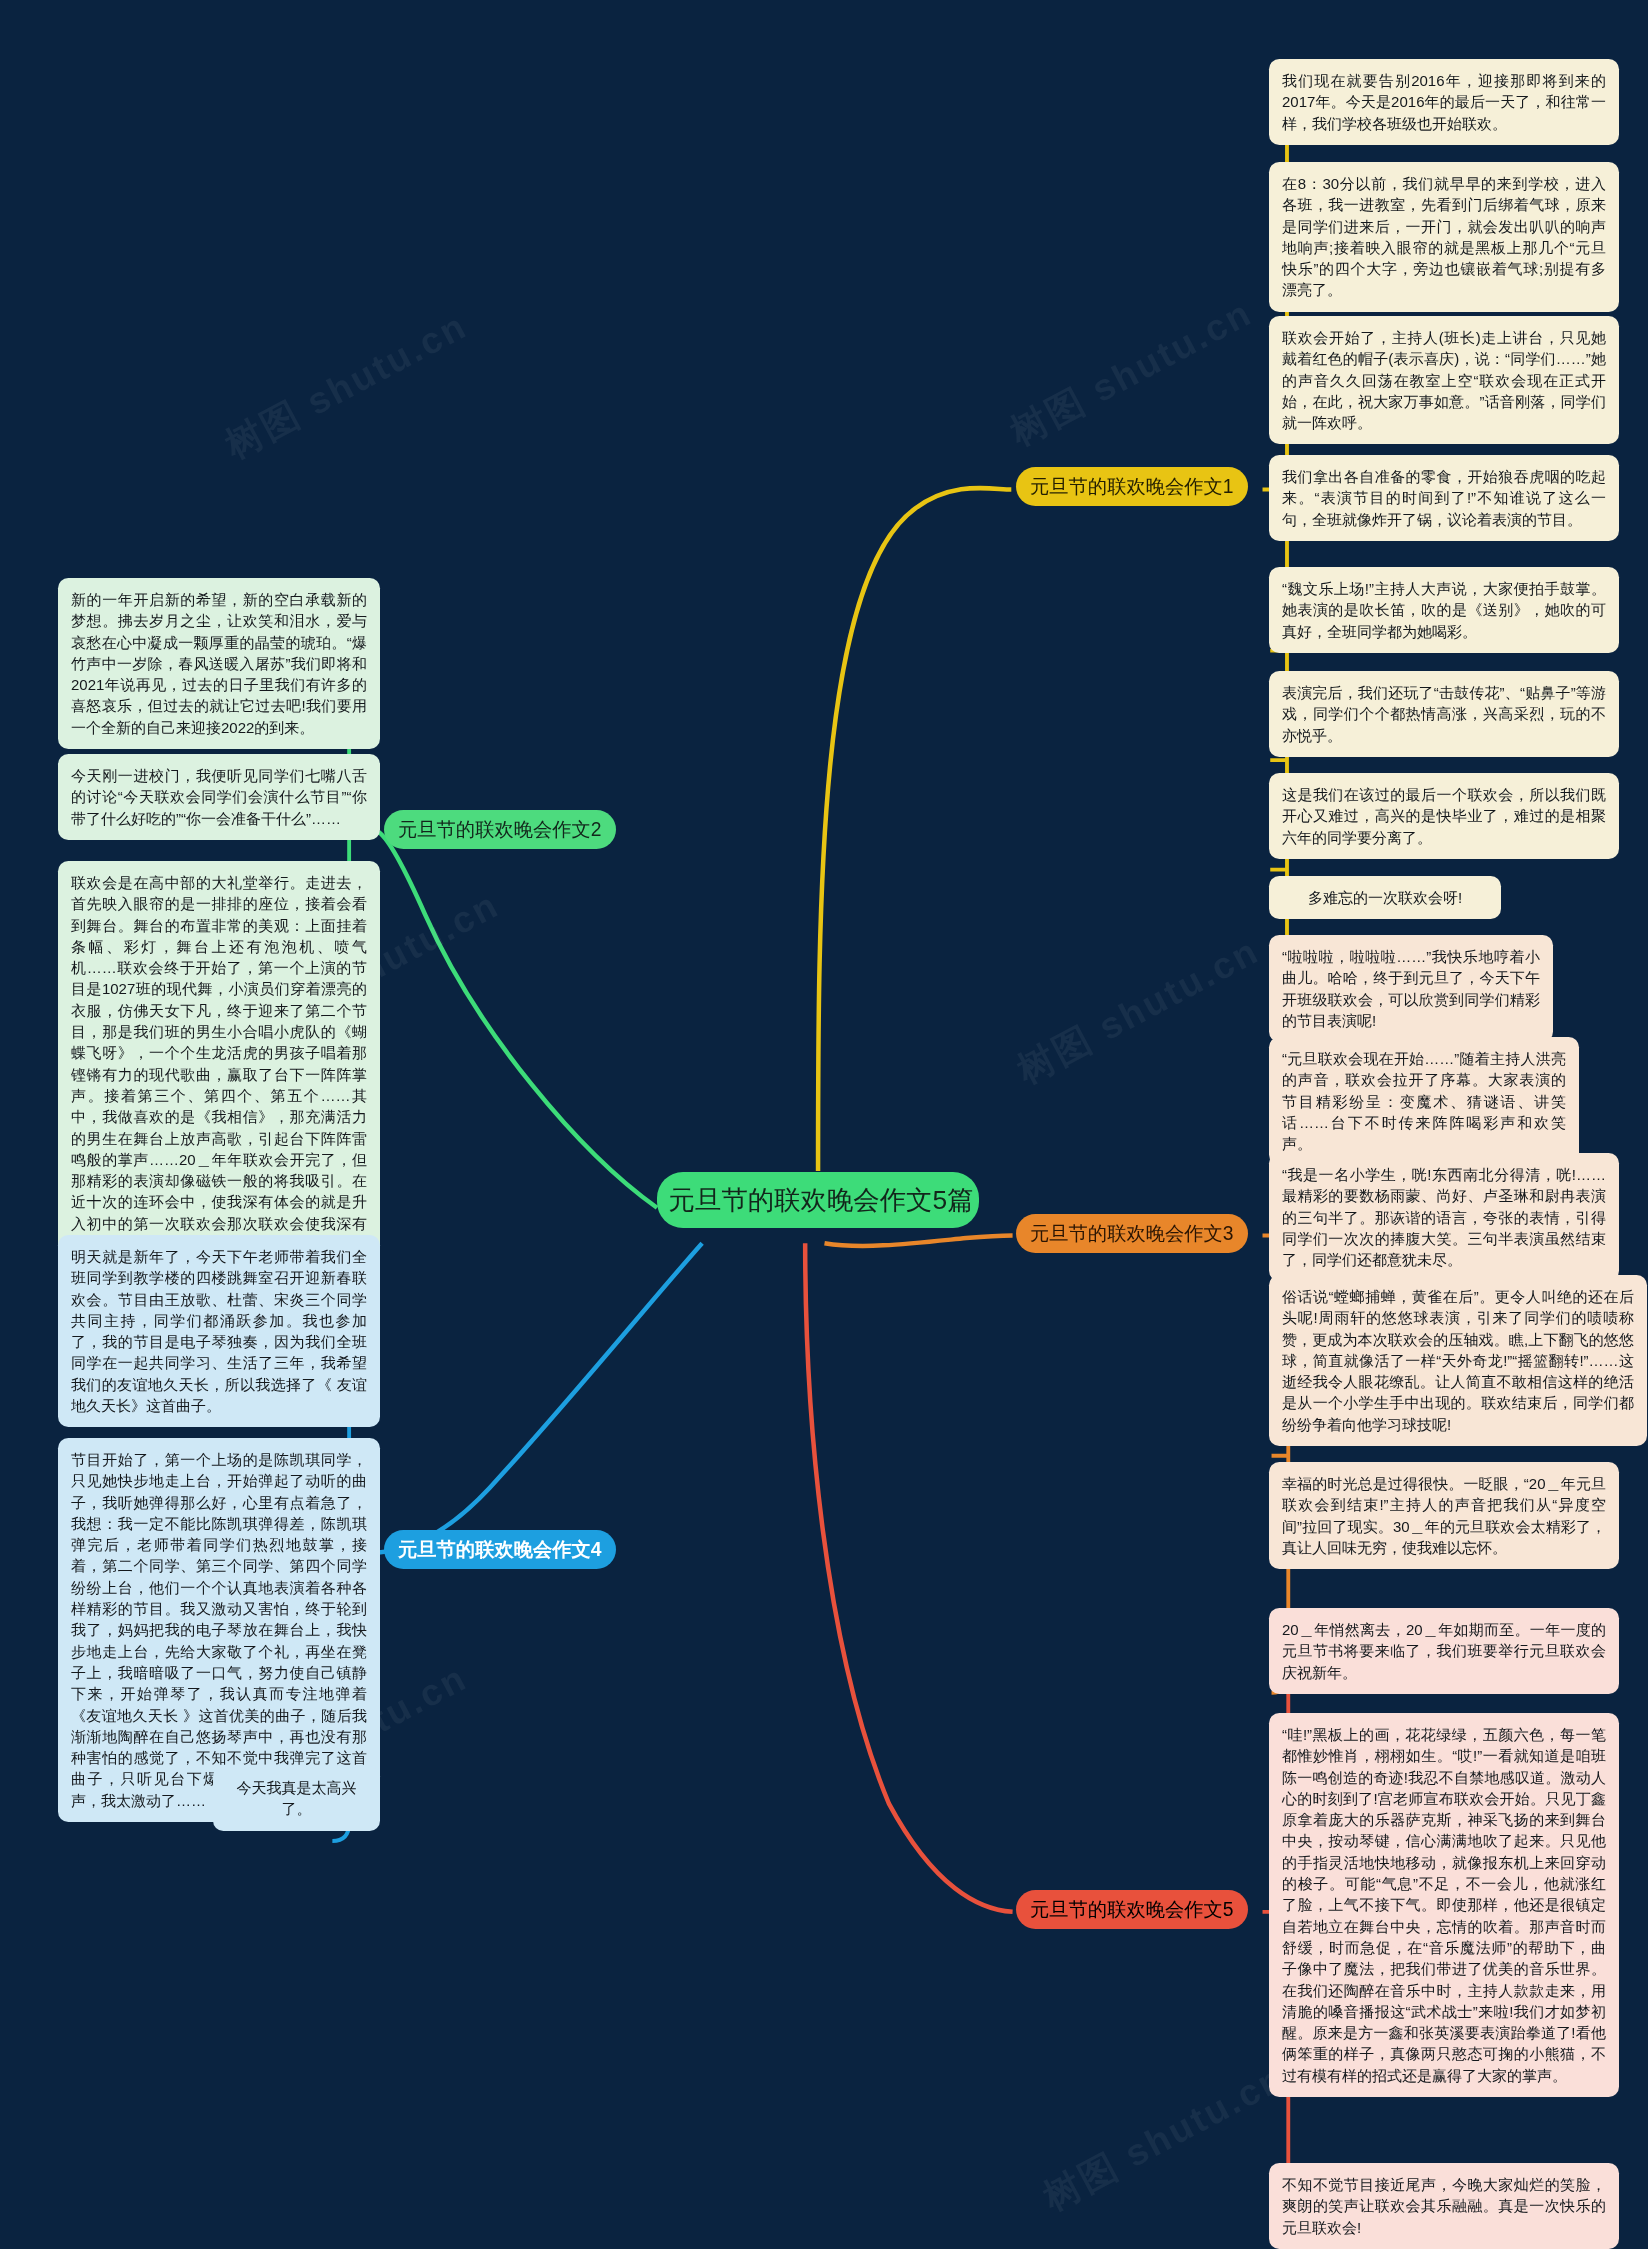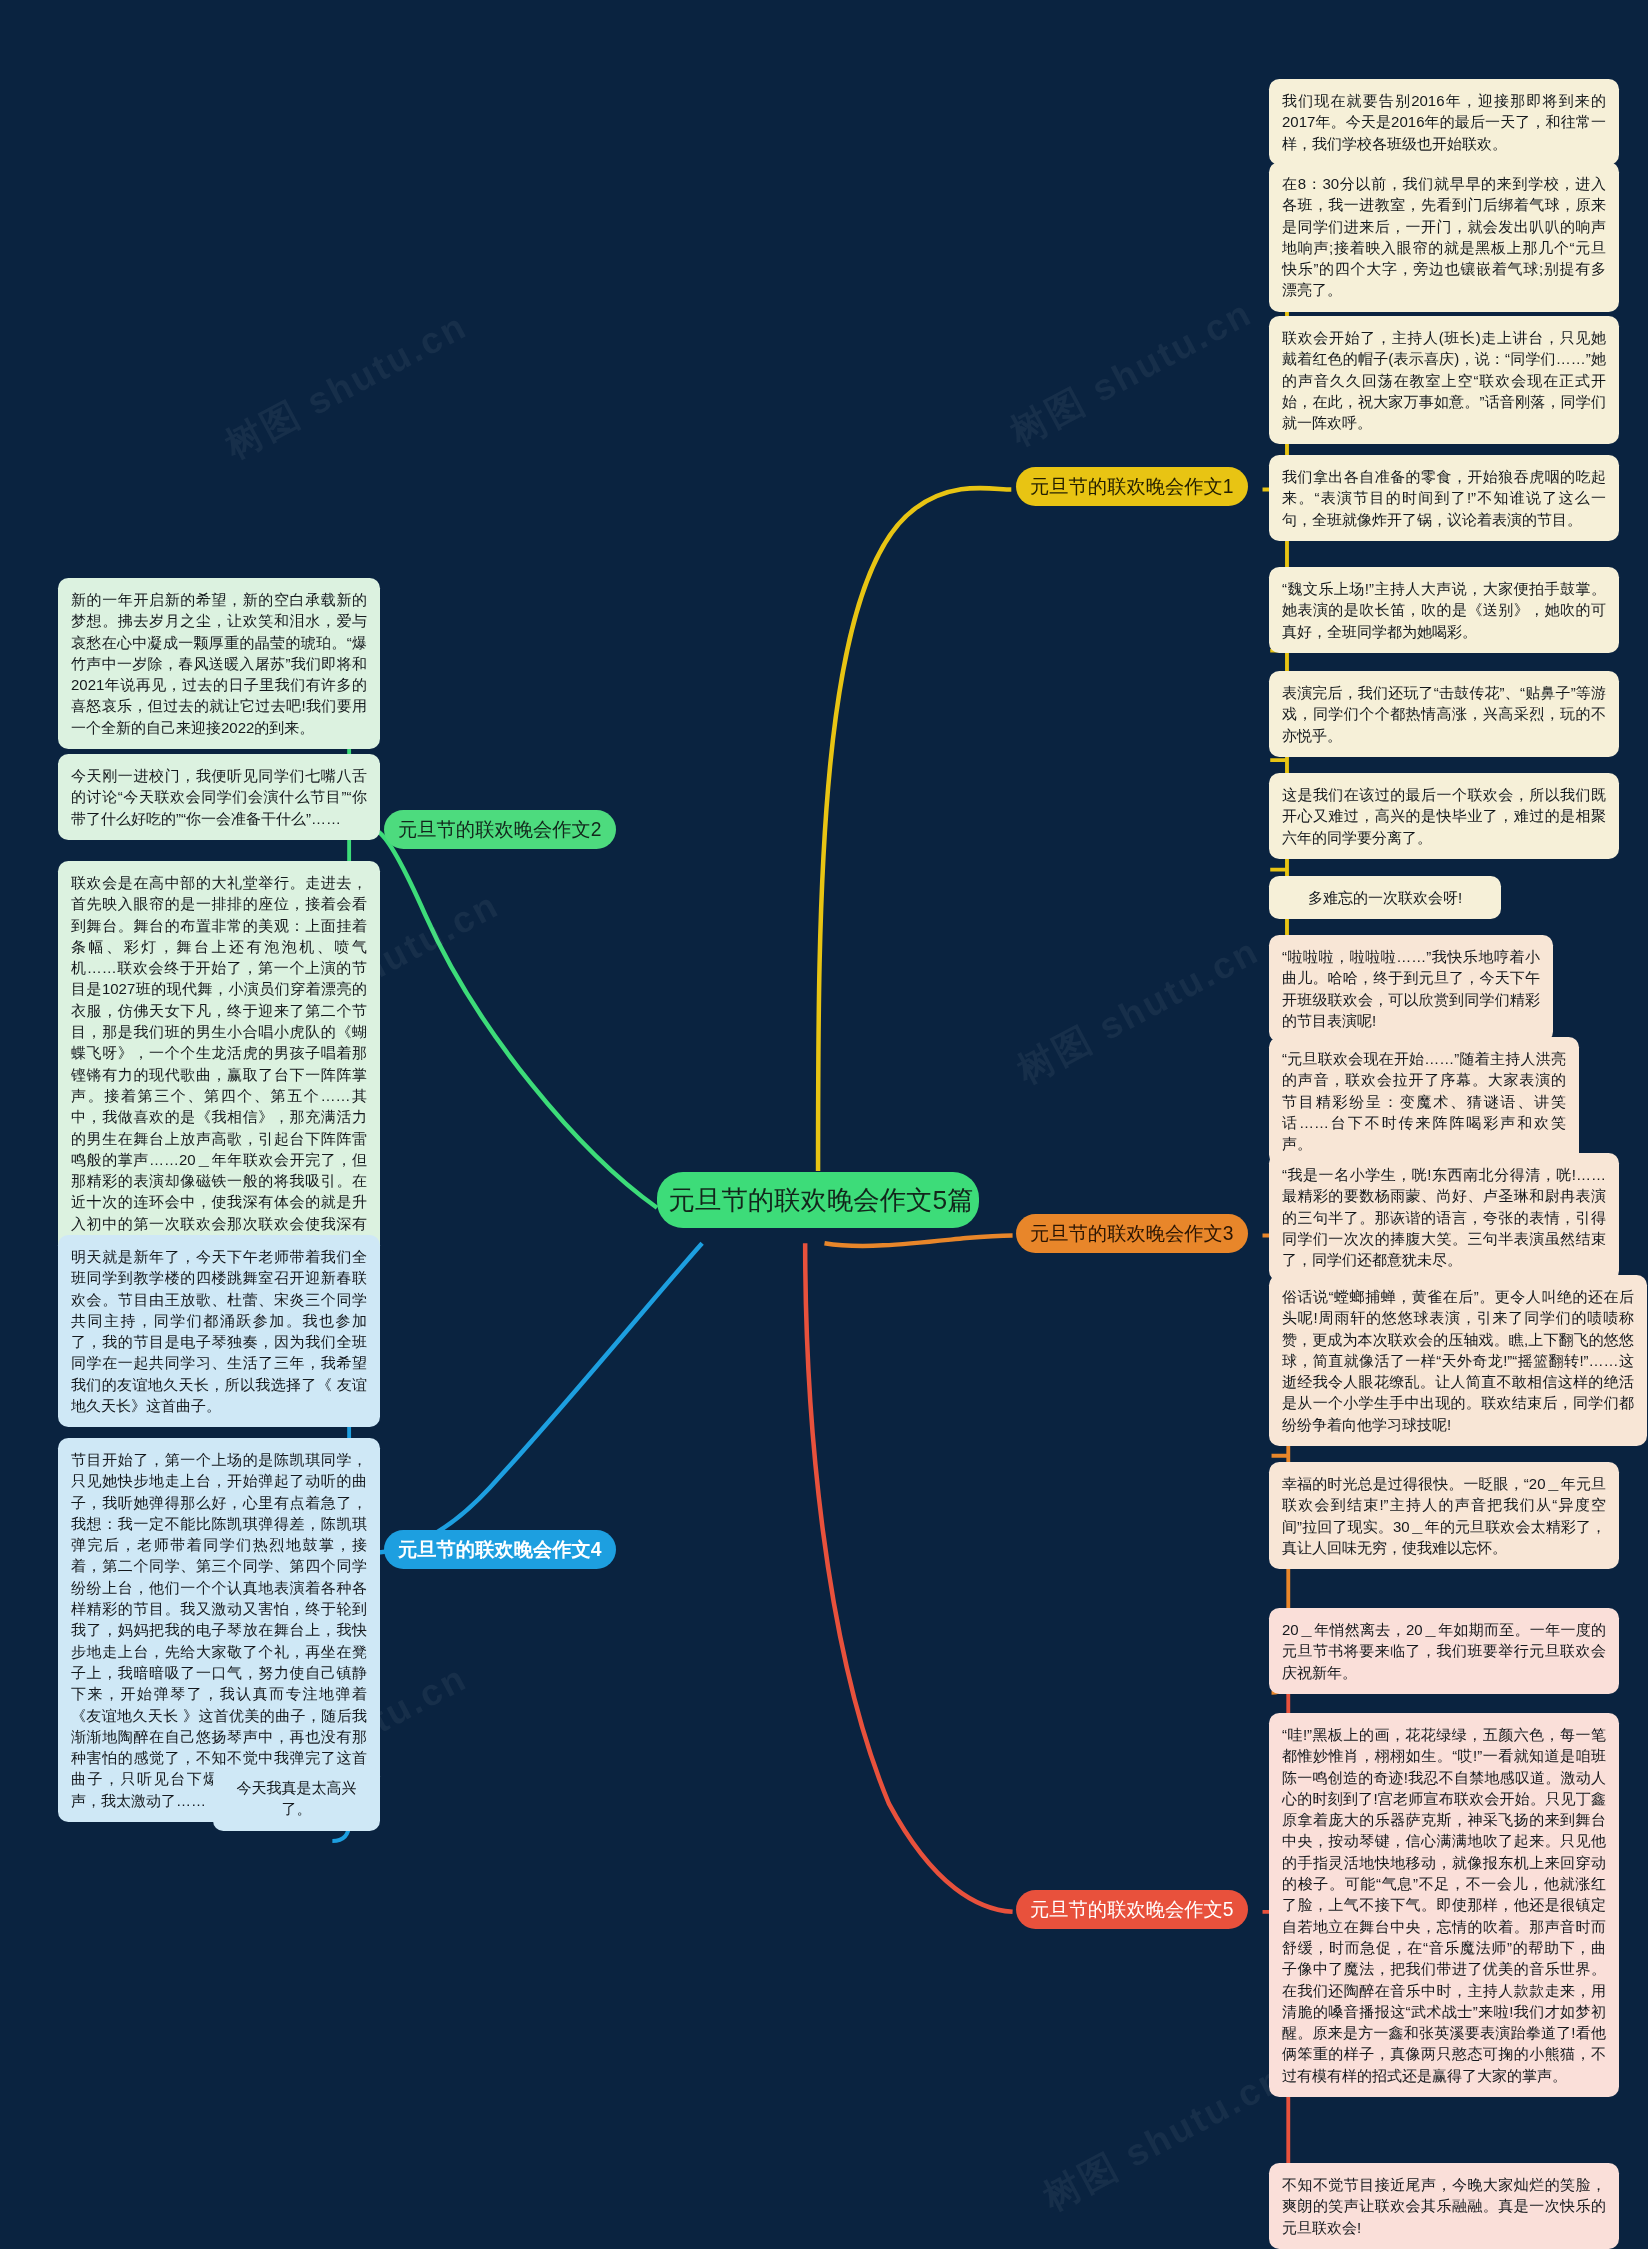--- a/index.html
+++ b/index.html
@@ -51,21 +51,21 @@
     border-radius: 22px;
     font-size: 19.3px;
     line-height: 1.1;
     white-space: nowrap;
     text-align: center;
   }
   .branch-1 { background: #e8c413; color: #231f02; }
   .branch-2 { background: #4ddb7e; color: #12261b; }
   .branch-3 { background: #e8862a; color: #2a1503; }
   .branch-4 { background: #1d9fe0; color: #ffffff; }
-  .branch-5 { background: #e8513c; color: #ffffff; }
+  .branch-5 { background: #e8513c; color: #000000; }
 
   .card {
     position: absolute;
     border-radius: 10.3px;
     padding: 11px 13px;
     font-size: 15px;
     line-height: 1.42;
     text-align: justify;
     color: #14181c;
   }
@@ -124,21 +124,21 @@
   <div class="watermark" style="left:1031px; top:2113px;">树图 shutu.cn</div>
 
   <div class="root-node">元旦节的联欢晚会作文5篇</div>
 
   <div class="branch-node branch-1" style="left:1016px; top:467px;">元旦节的联欢晚会作文1</div>
   <div class="branch-node branch-2" style="left:384px; top:810px;">元旦节的联欢晚会作文2</div>
   <div class="branch-node branch-3" style="left:1016px; top:1214px;">元旦节的联欢晚会作文3</div>
   <div class="branch-node branch-4" style="left:384px; top:1530px;font-weight:bold;">元旦节的联欢晚会作文4</div>
   <div class="branch-node branch-5" style="left:1016px; top:1890px;">元旦节的联欢晚会作文5</div>
 
-  <div class="card c1" style="left:1269px; top:59px;  width:350px;margin-top:20px;">我们现在就要告别2016年，迎接那即将到来的2017年。今天是2016年的最后一天了，和往常一样，我们学校各班级也开始联欢。</div>
+  <div class="card c1" style="left:1269px; top:59px;  width:350px;">我们现在就要告别2016年，迎接那即将到来的2017年。今天是2016年的最后一天了，和往常一样，我们学校各班级也开始联欢。</div>
   <div class="card c1" style="left:1269px; top:162px; width:350px;">在8：30分以前，我们就早早的来到学校，进入各班，我一进教室，先看到门后绑着气球，原来是同学们进来后，一开门，就会发出叭叭的响声地响声;接着映入眼帘的就是黑板上那几个“元旦快乐”的四个大字，旁边也镶嵌着气球;别提有多漂亮了。</div>
   <div class="card c1" style="left:1269px; top:316px; width:350px;">联欢会开始了，主持人(班长)走上讲台，只见她戴着红色的帽子(表示喜庆)，说：“同学们……”她的声音久久回荡在教室上空“联欢会现在正式开始，在此，祝大家万事如意。”话音刚落，同学们就一阵欢呼。</div>
   <div class="card c1" style="left:1269px; top:455px; width:350px;">我们拿出各自准备的零食，开始狼吞虎咽的吃起来。“表演节目的时间到了!”不知谁说了这么一句，全班就像炸开了锅，议论着表演的节目。</div>
   <div class="card c1" style="left:1269px; top:567px; width:350px;">“魏文乐上场!”主持人大声说，大家便拍手鼓掌。她表演的是吹长笛，吹的是《送别》，她吹的可真好，全班同学都为她喝彩。</div>
   <div class="card c1" style="left:1269px; top:671px; width:350px;">表演完后，我们还玩了“击鼓传花”、“贴鼻子”等游戏，同学们个个都热情高涨，兴高采烈，玩的不亦悦乎。</div>
   <div class="card c1" style="left:1269px; top:773px; width:350px;">这是我们在该过的最后一个联欢会，所以我们既开心又难过，高兴的是快毕业了，难过的是相聚六年的同学要分离了。</div>
   <div class="card c1 narrow" style="left:1269px; top:876px; width:232px;">多难忘的一次联欢会呀!</div>
 
   <div class="card c2" style="left:58px; top:578px;  width:322px;">新的一年开启新的希望，新的空白承载新的梦想。拂去岁月之尘，让欢笑和泪水，爱与哀愁在心中凝成一颗厚重的晶莹的琥珀。“爆竹声中一岁除，春风送暖入屠苏”我们即将和2021年说再见，过去的日子里我们有许多的喜怒哀乐，但过去的就让它过去吧!我们要用一个全新的自己来迎接2022的到来。</div>
   <div class="card c2" style="left:58px; top:754px; width:322px;">今天刚一进校门，我便听见同学们七嘴八舌的讨论“今天联欢会同学们会演什么节目”“你带了什么好吃的”“你一会准备干什么”……</div>

